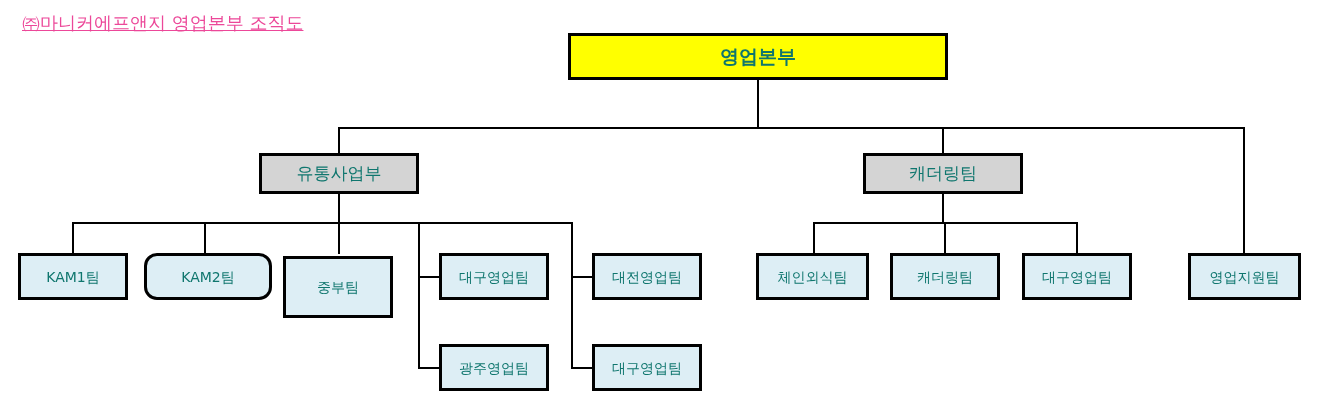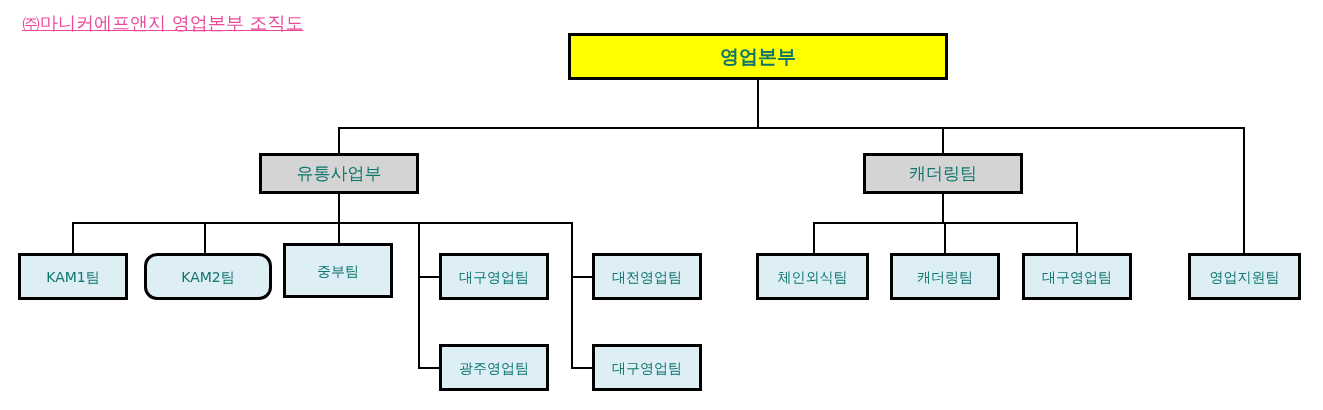--- a/index.html
+++ b/index.html
@@ -113,21 +113,21 @@
   </div>
 
   <div class="node team" style="left:18px; top:253px; width:110px; height:47px;">
     <span>KAM1팀</span>
   </div>
 
   <div class="node team" style="left:144px; top:253px; width:128px; height:47px;border-radius:13px;">
     <span>KAM2팀</span>
   </div>
 
-  <div class="node team" style="left:283px; top:243px; width:110px; height:55px;">
+  <div class="node team" style="left:283px; top:256px; width:110px; height:62px;">
     <span>중부팀</span>
   </div>
 
   <div class="node team" style="left:439px; top:253px; width:110px; height:47px;">
     <span>대구영업팀</span>
   </div>
 
   <div class="node team" style="left:439px; top:344px; width:110px; height:47px;">
     <span>광주영업팀</span>
   </div>

